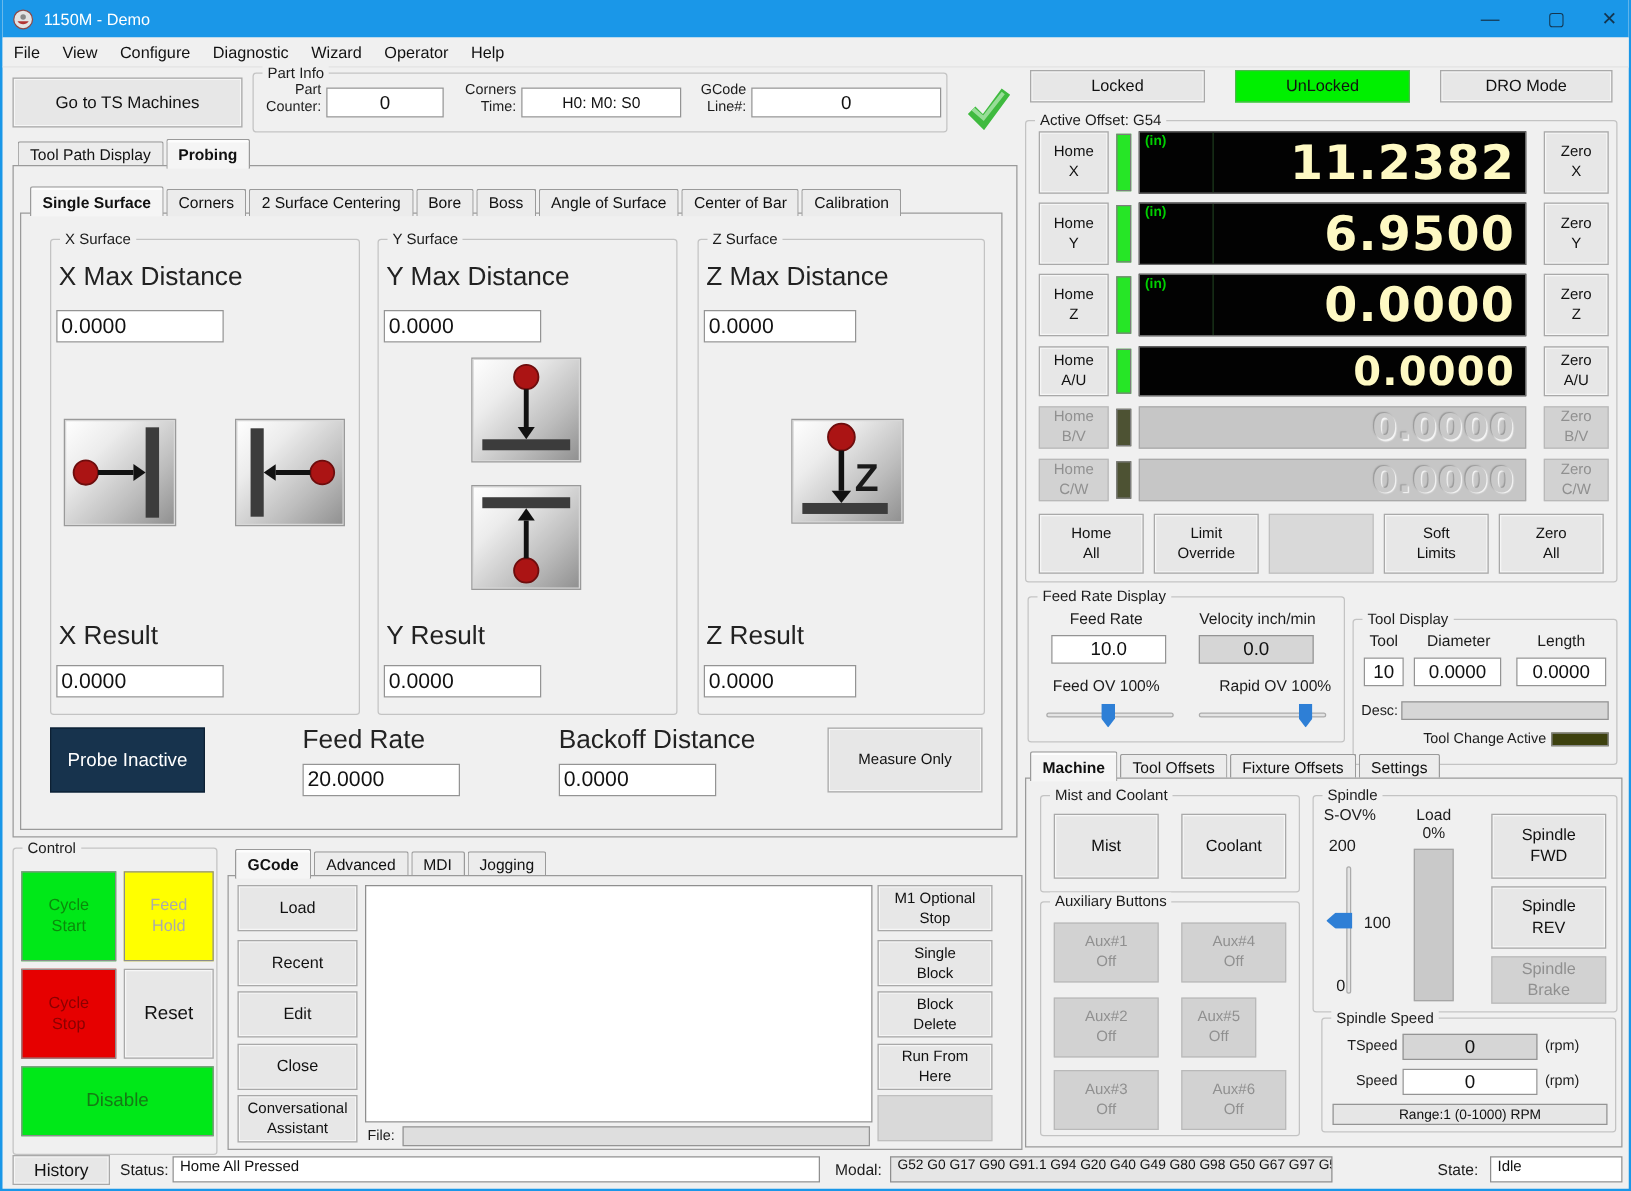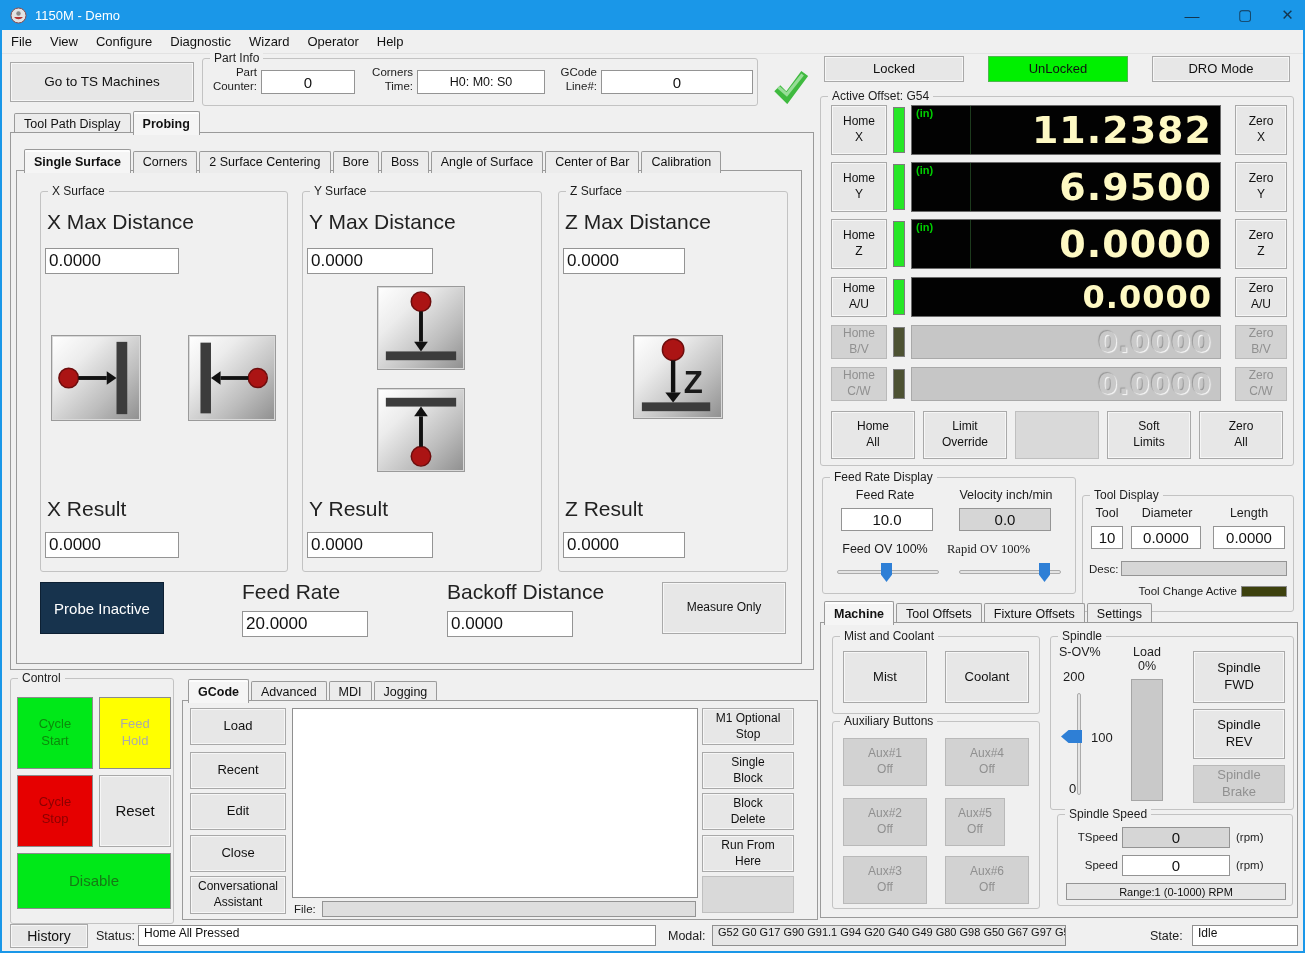--- a/index.html
+++ b/index.html
@@ -256,21 +256,21 @@
     <div class="field center" style="left:18px;top:30px;width:92px;height:23px;">
         <span>10.0</span>
       </div>
     <div class="lbl" style="left:124px;top:10px;width:118px;text-align:center;">Velocity inch/min</div>
     <div class="field center gray" style="left:136px;top:30px;width:92px;height:23px;">
         <span>0.0</span>
       </div>
     <div class="lbl" style="left:10px;top:64px;width:104px;text-align:center;">Feed OV 100%</div>
     <div class="htrack" style="left:14px;top:92px;width:102px;"></div>
     <div class="hthumb" style="left:58px;top:85px;"></div>
-    <div class="lbl" style="left:124px;top:64px;width:118px;text-align:left;font-family:Liberation Serif, serif;">Rapid OV 100%</div>
+    <div class="lbl" style="left:124px;top:64px;width:118px;text-align:right;">Rapid OV 100%</div>
     <div class="htrack" style="left:136px;top:92px;width:102px;"></div>
     <div class="hthumb" style="left:216px;top:85px;"></div>
   </div>
 
   <div class="groupbox" style="left:1080px;top:477px;width:212px;height:117px;margin-top:18px;">
     <span class="gb-legend">Tool Display</span>
     <div class="lbl" style="left:2px;top:10px;width:44px;text-align:center;">Tool</div>
     <div class="lbl" style="left:48px;top:10px;width:72px;text-align:center;">Diameter</div>
     <div class="lbl" style="left:130px;top:10px;width:72px;text-align:center;">Length</div>
     <div class="field center" style="left:8px;top:30px;width:32px;height:23px;">

